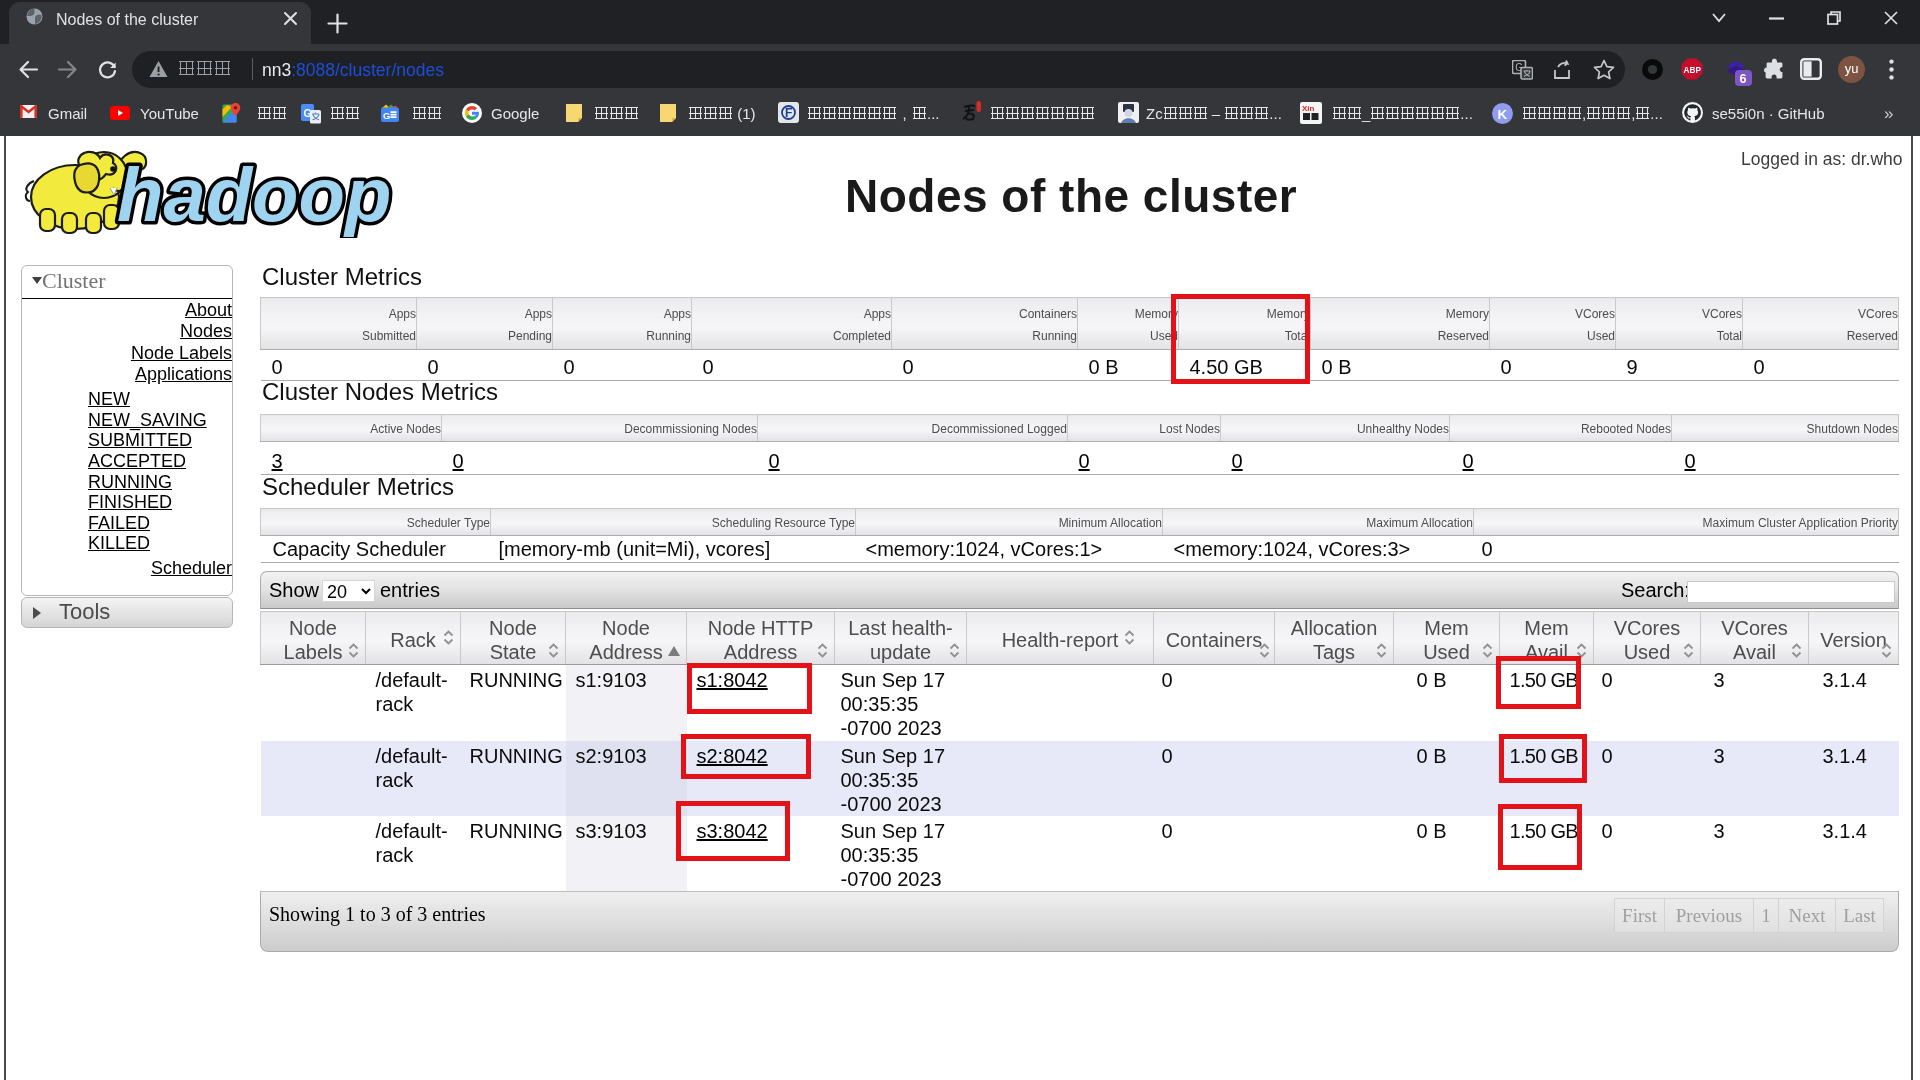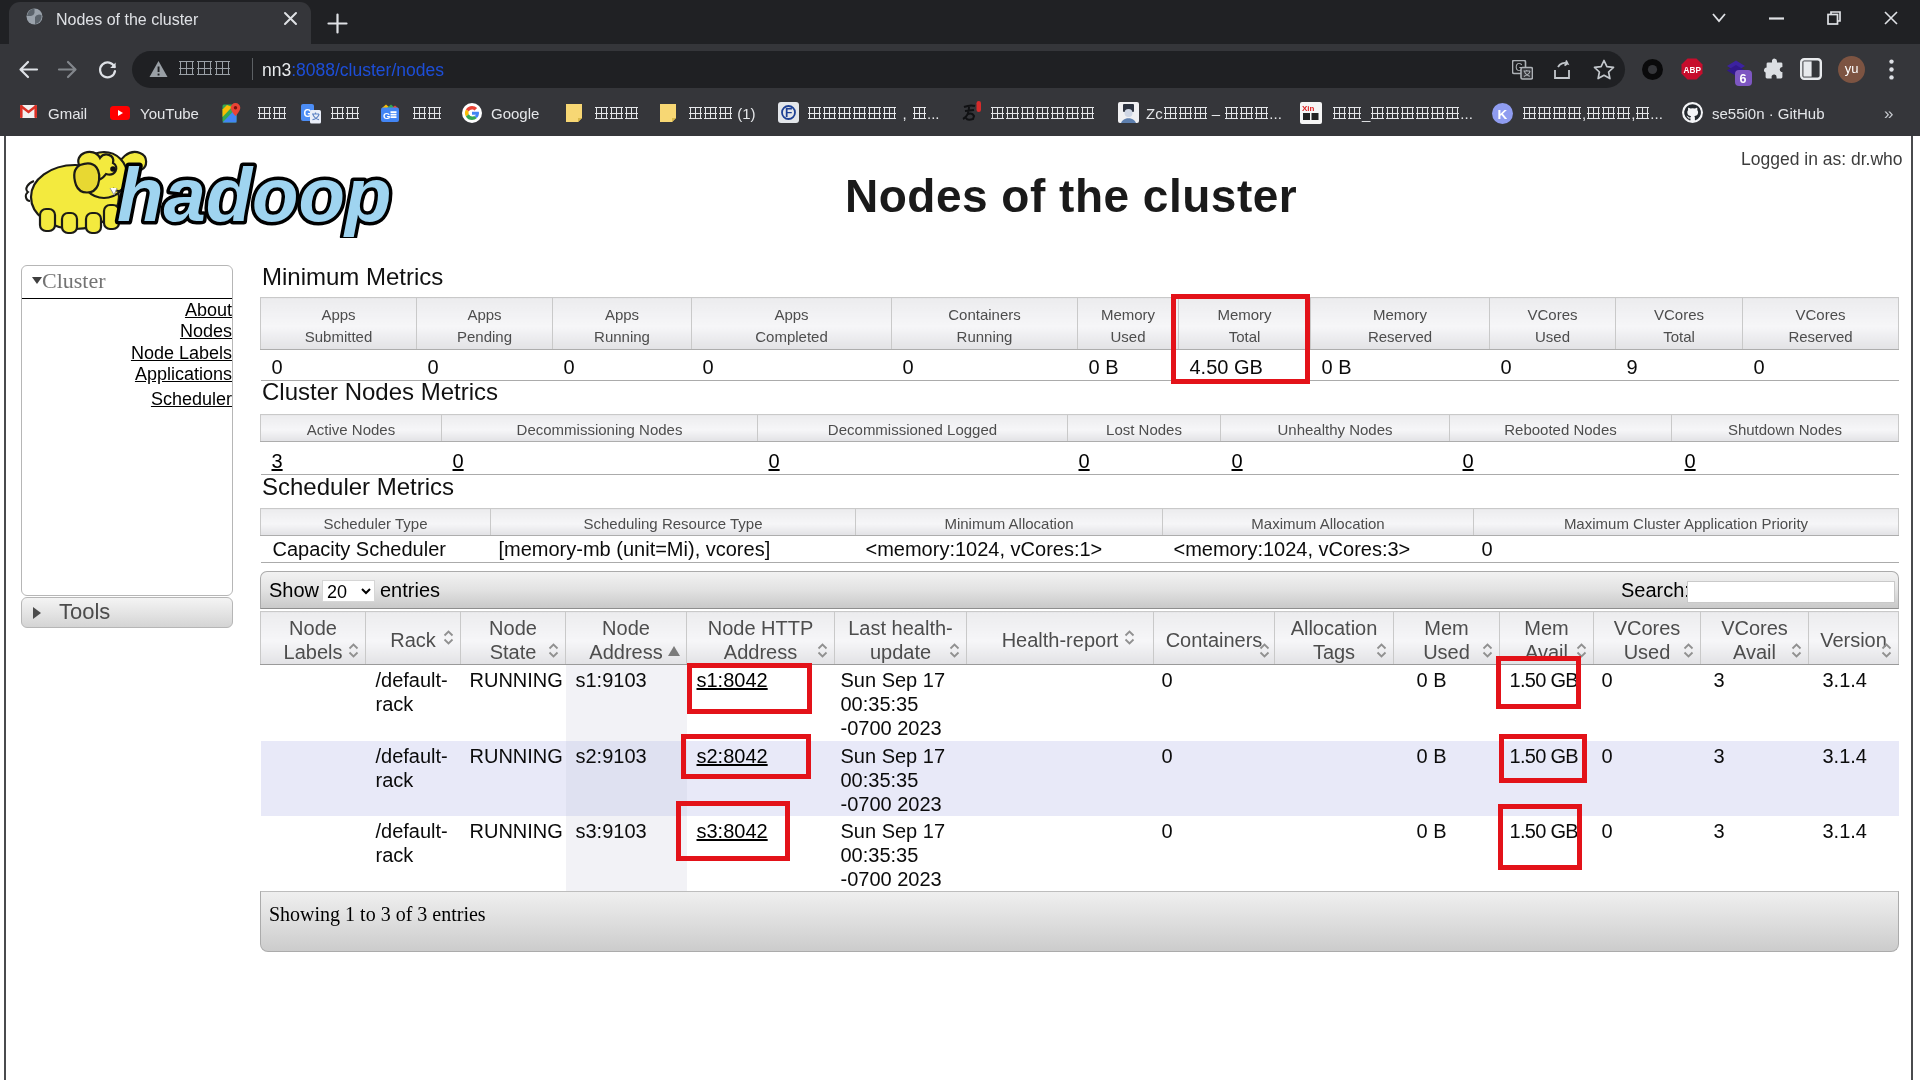--- a/index.html
+++ b/index.html
@@ -52,21 +52,21 @@
   .navlinks .sub .l2 { line-height:20.6px; }
   #tools { position:absolute; top:597px; left:21px; width:212px; height:31px; line-height:28px; border:1px solid #b6b6b6; border-radius:6px;
            background:linear-gradient(#f4f4f4,#e3e3e3 55%,#d4d4d4); font-size:22px; color:#4c4c4c; padding-left:37px; }
   #tools .tri { position:absolute; left:11px; top:9px; width:0; height:0; border-top:6px solid transparent; border-bottom:6px solid transparent; border-left:8px solid #4c4c4c; }
 
   
   .h2 { position:absolute; left:262px; font-size:24px; color:#111; font-weight:normal; }
 
   
   table.mt { position:absolute; left:260px; width:1639px; border-collapse:collapse; table-layout:fixed; }
-  table.mt th { font-size:15px; font-weight:normal; color:#4d4d4d; text-align:center; vertical-align:middle;
+  table.mt th { font-size:12px; font-weight:normal; color:#4d4d4d; text-align:right; vertical-align:middle;
     background:linear-gradient(#ececee 0%, #f6f6f8 55%, #e2e2e5 100%);
     border:1px solid #c9c9c9; border-bottom:1px solid #adadad; padding:4px 0 0 0; line-height:21.5px; }
   table.mt td { font-size:20px; color:#0b0b0b; text-align:left; padding:0 0 1px 11px; background:#fff;
     border-bottom:1px solid #ababab; vertical-align:bottom; }
   table.mt td u, table.main td u { color:#000; }
 
   
   #dtbar { position:absolute; left:260px; top:571px; width:1639px; height:38px; border-radius:7px 7px 0 0;
      background:linear-gradient(#f2f2f2,#e2e2e2 50%,#c9c9c9); border:1px solid #ababab; border-bottom:1px solid #8e8e8e; }
   #dtbar .show { position:absolute; left:8px; top:7px; font-size:20px; color:#000; }
@@ -313,26 +313,36 @@
   <text x="99" y="78" font-size="76" font-weight="bold" font-style="italic" letter-spacing="0" fill="#9fd4f0" stroke="#000" stroke-width="7" paint-order="stroke" stroke-linejoin="round" font-family="Liberation Sans">hadoop</text>
 </svg>
 
 <div id="sidebar">
   <h3><span class="tri"></span>Cluster</h3>
   <div class="navlinks">
     <div class="l1"><a>About</a></div>
     <div class="l1"><a>Nodes</a></div>
     <div class="l1"><a>Node Labels</a></div>
     <div class="l1"><a>Applications</a></div>
+    <div class="sub">
+      <div class="l2"><a>NEW</a></div>
+      <div class="l2"><a>NEW_SAVING</a></div>
+      <div class="l2"><a>SUBMITTED</a></div>
+      <div class="l2"><a>ACCEPTED</a></div>
+      <div class="l2"><a>RUNNING</a></div>
+      <div class="l2"><a>FINISHED</a></div>
+      <div class="l2"><a>FAILED</a></div>
+      <div class="l2"><a>KILLED</a></div>
+    </div>
     <div class="l1" style="margin-top:4px"><a>Scheduler</a></div>
   </div>
 </div>
 <div id="tools"><span class="tri"></span>Tools</div>
 
-<div class="h2" style="top:263px">Minimum Metrics</div>
+<div class="h2" style="top:263px">Cluster Metrics</div>
 <table class="mt" style="top:297px">
   <colgroup>
       <col style="width:156px">
       <col style="width:136px">
       <col style="width:139px">
       <col style="width:200px">
       <col style="width:186px">
       <col style="width:101px">
       <col style="width:132px">
       <col style="width:179px">
@@ -548,20 +558,27 @@
         <td style="letter-spacing:-0.7px">1.50 GB</td>
         <td style="padding-left:8px">0</td>
         <td style="padding-left:13px">3</td>
         <td style="padding-left:14px">3.1.4</td>
   </tr>
   </tbody>
 </table>
 
 <div id="dtfoot">
   <span class="showing">Showing 1 to 3 of 3 entries</span>
+  <div id="pagin">
+    <span class="pb" style="width:51px">First</span>
+      <span class="pb" style="width:89px">Previous</span>
+      <span class="pb" style="width:25px">1</span>
+      <span class="pb" style="width:57px">Next</span>
+      <span class="pb" style="width:48px">Last</span>
+  </div>
 </div>
 
 <div class="redbox" style="left:1171px; top:294px; width:139px; height:90px;"></div>
 <div class="redbox" style="left:687px; top:663px; width:125px; height:51px;"></div>
 <div class="redbox" style="left:681px; top:734px; width:130px; height:45px;"></div>
 <div class="redbox" style="left:676px; top:801px; width:114px; height:60px;"></div>
 <div class="redbox" style="left:1496px; top:656px; width:85px; height:53px;"></div>
 <div class="redbox" style="left:1499px; top:734px; width:88px; height:49px;"></div>
 <div class="redbox" style="left:1498px; top:804px; width:84px; height:66px;"></div>
 

